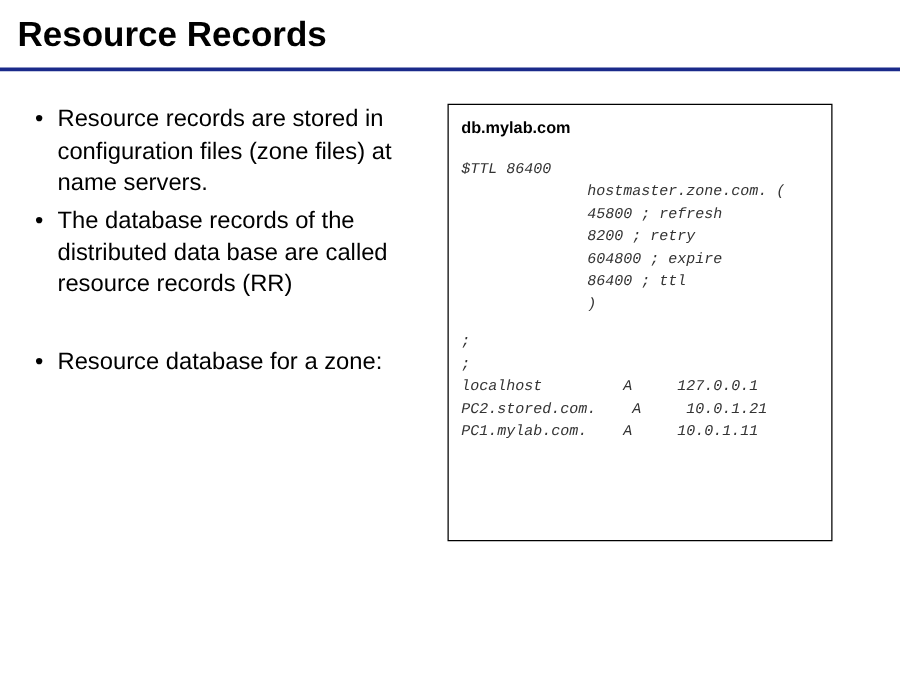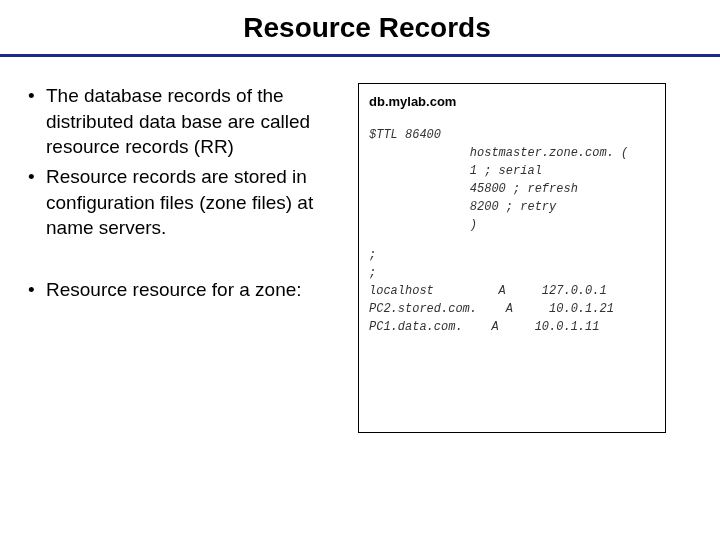--- a/index.html
+++ b/index.html
@@ -9,21 +9,20 @@
       background: #ffffff;
       font-family: Arial, Helvetica, sans-serif;
       position: relative;
       overflow: hidden;
     }
     .slide-title {
       font-size: 28px;
       font-weight: bold;
       color: #000;
       padding: 12px 0 8px 14px;
-      text-align: center;
     }
     .title-rule {
       height: 3px;
       background: #1a2a8a;
       margin: 2px 0 0 0;
     }
     .content {
       display: flex;
       padding: 26px 10px 0 28px;
     }
@@ -72,34 +71,35 @@
   </style>
 </head>
 <body>
 
 <div class="slide-title">Resource Records</div>
 <div class="title-rule"></div>
 
 <div class="content">
   <div class="left-col">
     <ul>
+      <li>Resource records are stored in configuration files (zone files) at name servers.</li>
       <li>The database records of the distributed data base are called resource records (RR)</li>
-      <li>Resource records are stored in configuration files (zone files) at name servers.</li>
-      <li class="gap">Resource resource for a zone:</li>
+      <li class="gap">Resource database for a zone:</li>
     </ul>
   </div>
 
   <div class="right-col">
     <div class="zf-header">db.mylab.com</div>
     <div class="zf-line">$TTL 86400</div>
     <div class="zf-line">              hostmaster.zone.com. (</div>
-    <div class="zf-line">              1 ; serial</div>
     <div class="zf-line">              45800 ; refresh</div>
     <div class="zf-line">              8200 ; retry</div>
+    <div class="zf-line">              604800 ; expire</div>
+    <div class="zf-line">              86400 ; ttl</div>
     <div class="zf-line">              )</div>
     <div class="zf-spacer"></div>
     <div class="zf-line">;</div>
     <div class="zf-line">;</div>
     <div class="zf-line">localhost         A     127.0.0.1</div>
     <div class="zf-line">PC2.stored.com.    A     10.0.1.21</div>
-    <div class="zf-line">PC1.data.com.    A     10.0.1.11</div>
+    <div class="zf-line">PC1.mylab.com.    A     10.0.1.11</div>
   </div>
 </div>
 
 </body></html>

